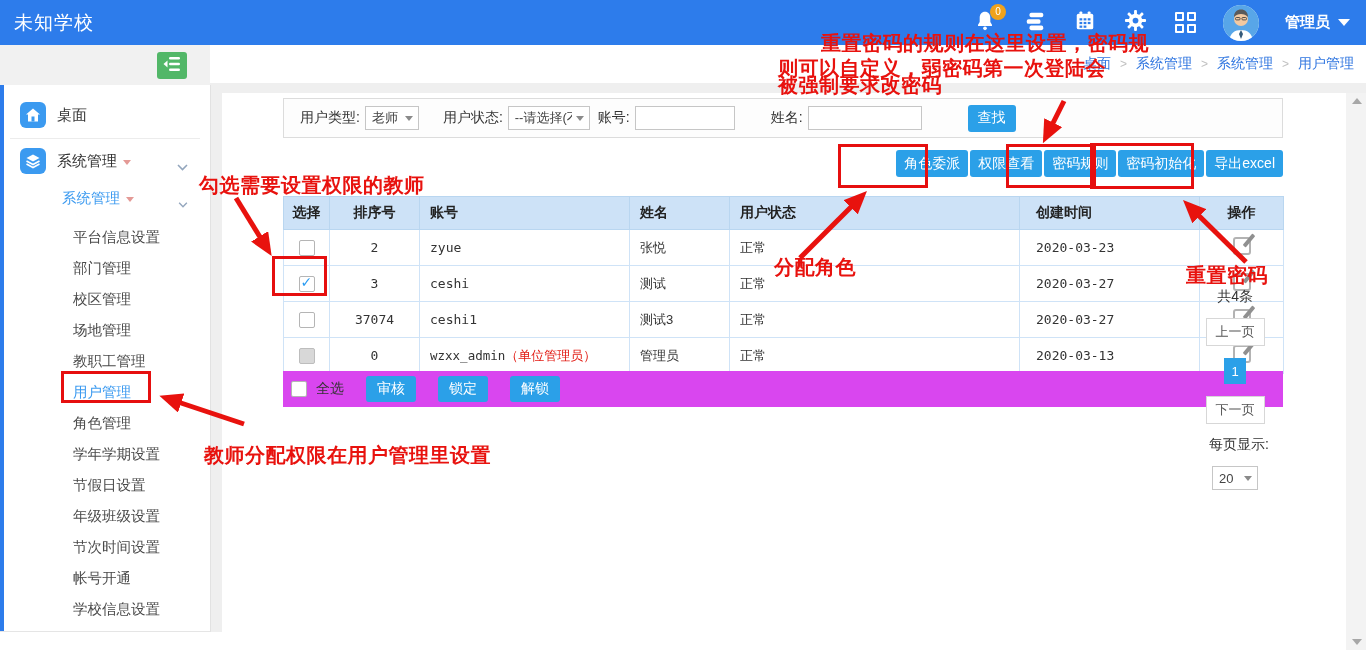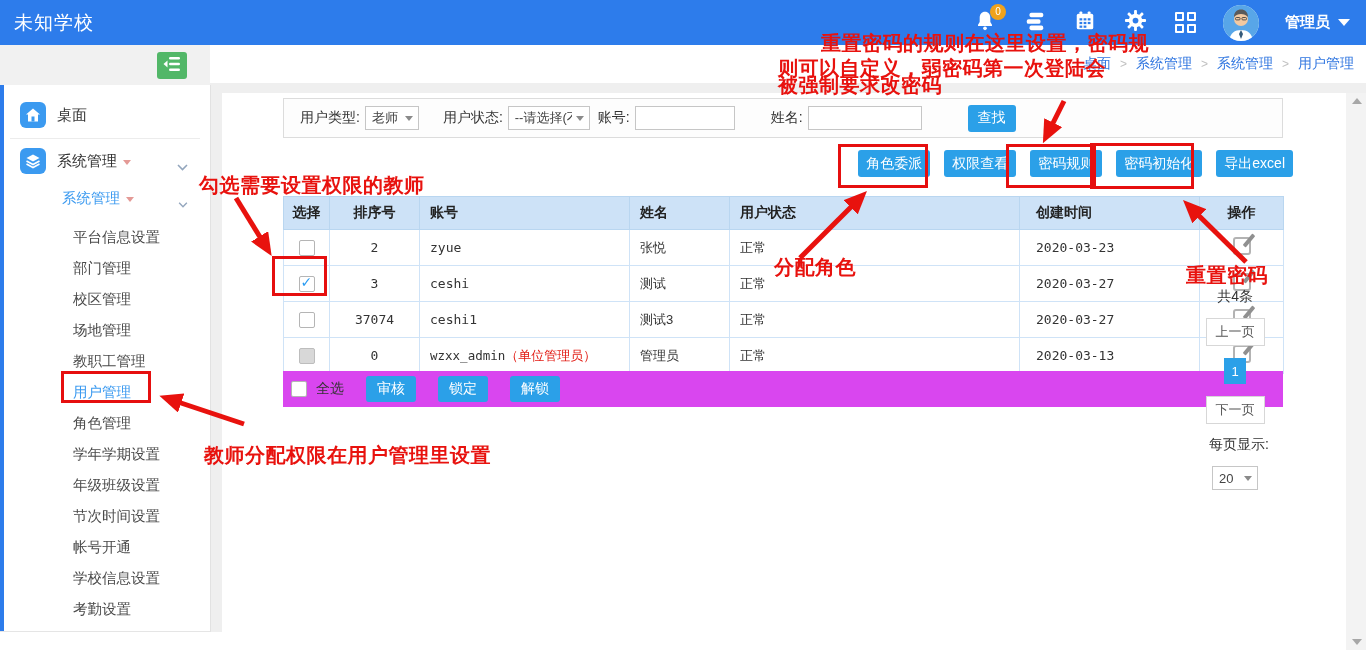--- a/index.html
+++ b/index.html
@@ -44,21 +44,21 @@
   .side-list li.active{color:#3b9af0;}
 
   
   .panel{left:222px;top:93px;width:1124px;height:539px;background:#fff;}
   .filterbox{position:absolute;left:61px;top:5px;width:1000px;height:40px;border:1px solid #dcdcdc;background:#fdfdfd;box-sizing:border-box;display:flex;align-items:center;padding-left:16px;font-size:14px;color:#333;}
   .flabel{font-weight:normal;color:#333;margin-right:5px;white-space:nowrap;}
   .select{display:inline-flex;align-items:center;justify-content:space-between;border:1px solid #c6c6c6;background:#fff;height:24px;box-sizing:border-box;padding:0 5px 0 6px;font-size:13px;color:#444;cursor:pointer;overflow:hidden;white-space:nowrap;}
   .caret-g{width:0;height:0;border-left:4px solid transparent;border-right:4px solid transparent;border-top:5px solid #8a8a8a;margin-left:4px;flex:0 0 auto;}
   .tinput{border:1px solid #c6c6c6;background:#fff;height:22px;box-sizing:content-box;padding:0 4px;font-size:13px;outline:none;}
   .btn-blue{display:inline-flex;align-items:center;justify-content:center;background:#2ba0e8;color:#fff;border:none;border-radius:3px;height:27px;padding:0 8px;font-size:14px;cursor:pointer;font-family:inherit;white-space:nowrap;}
-  .actionrow{position:absolute;left:71px;top:57px;width:1000px;display:flex;justify-content:flex-end;align-items:center;gap:14px;}
+  .actionrow{position:absolute;left:61px;top:57px;width:1000px;display:flex;justify-content:flex-end;align-items:center;gap:2px;}
 
   
   .utable{position:absolute;left:61px;top:103px;width:1000px;border-collapse:collapse;table-layout:fixed;}
   .utable th{background:#cde2f7;border:1px solid #b9d6f0;height:30px;font-size:14px;color:#222;font-weight:bold;}
   .utable td{border:1px solid #cfe3f7;height:33px;font-size:13px;color:#333;background:#fff;}
   .col-l{text-align:left;padding-left:10px;}
   .col-c{text-align:center;}
   .pad16{padding-left:16px;}
   .mono{font-family:"DejaVu Sans Mono","Liberation Mono",monospace;font-size:12.5px;}
   .red-note{color:#e21a12;}
@@ -239,20 +239,21 @@
     </div>
     <ul class="side-list">
       <li>平台信息设置</li>
       <li>部门管理</li>
       <li>校区管理</li>
       <li>场地管理</li>
       <li>教职工管理</li>
       <li class="active">用户管理</li>
       <li>角色管理</li>
       <li>学年学期设置</li>
+      <li>节假日设置</li>
       <li>年级班级设置</li>
       <li>节次时间设置</li>
       <li>帐号开通</li>
       <li>学校信息设置</li>
       <li>考勤设置</li>
     </ul>
   </div>
 
   <div class="abs panel">
 

